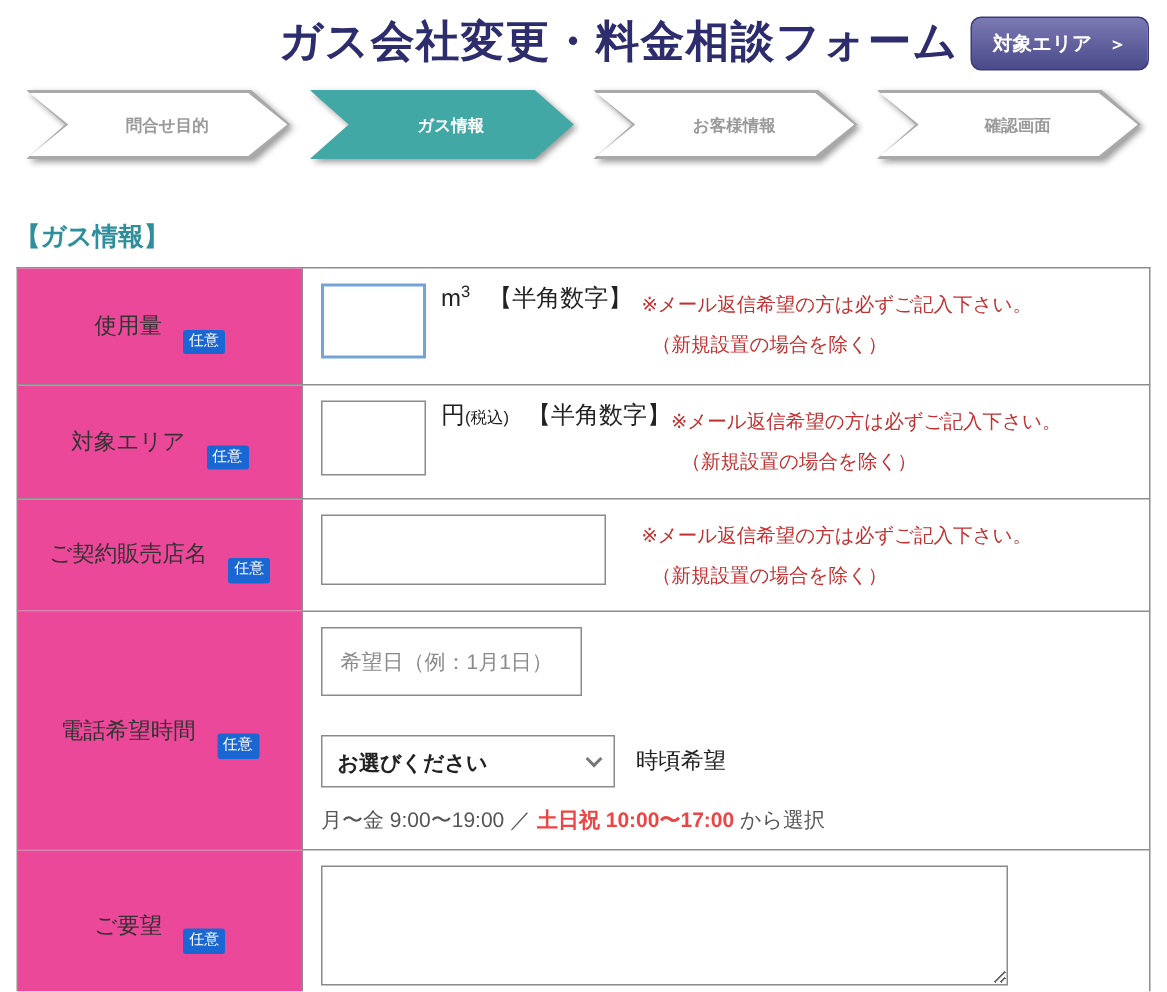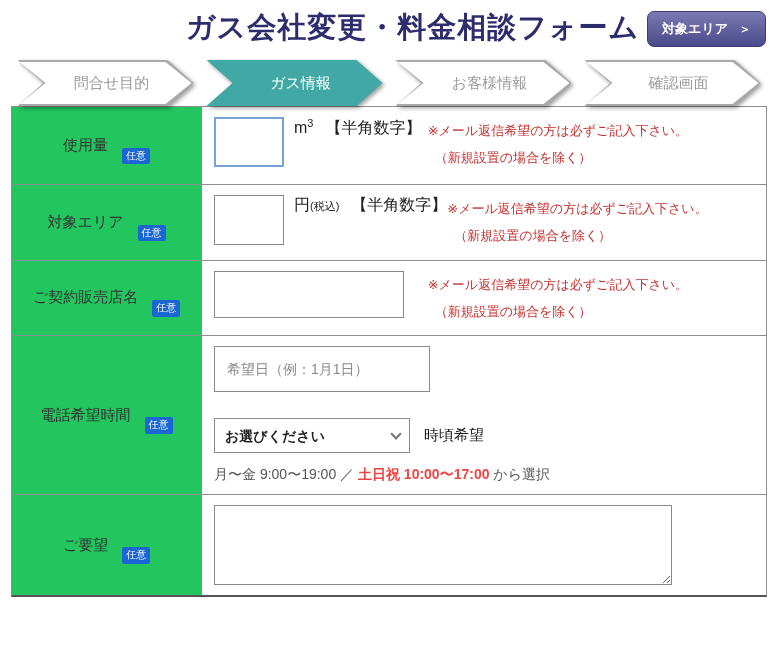--- a/index.html
+++ b/index.html
@@ -38,21 +38,21 @@
   .step { position: relative; width: 176px; height: 46px; }
   .step-outer, .step-inner {
     clip-path: polygon(0 0, calc(100% - 26px) 0, 100% 50%, calc(100% - 26px) 100%, 0 100%, 26px 50%);
   }
   .step-outer { position: absolute; inset: 0; background: #a9a9a9; }
   .step-inner { position: absolute; top: 2px; bottom: 2px; left: 2px; right: 2px; background: #fff; }
   .step-label {
     position: absolute; inset: 0;
     display: flex; align-items: center; justify-content: center;
     padding-left: 12px;
-    font-size: 15px; font-weight: normal; color: #9a9a9a;
+    font-size: 11px; font-weight: bold; color: #9a9a9a;
   }
   .step--active .step-outer { background: #41a8a5; }
   .step--active .step-label { color: #fff; }
 
   
   .section-heading {
     margin: 40px 0 9px 10px;
     font-size: 17px; font-weight: bold; color: #2e8e9b;
   }
 
@@ -60,21 +60,21 @@
   .form-table {
     margin: 0 11px;
     border: 1px solid #8e8e8e;
     border-bottom: 2px solid #555;
     background: #fff;
   }
   .frow { display: flex; border-bottom: 1px solid #8e8e8e; }
   .frow:last-child { border-bottom: none; }
   .fth {
     width: 190px; min-width: 190px;
-    background: #22c55e;
+    background: #ec4899;
     border-right: 1px solid #8e8e8e;
     display: flex; align-items: center; justify-content: center; gap: 14px;
   }
   .fth-label { font-size: 15px; color: #333; }
   .badge {
     background: #1a67d3; color: #fff;
     font-size: 10px; line-height: 1.25;
     padding: 2px 4px; border-radius: 2px;
     white-space: nowrap;
     margin-top: 21px;
@@ -106,21 +106,21 @@
   .unit sup { font-size: 11px; }
   .unit .small-paren { font-size: 11px; }
   .unit .bracket-part { margin-left: 12px; }
 
   .note { color: #c23030; font-size: 13px; line-height: 2.1; margin-left: auto; margin-right: 66px; white-space: nowrap; }
   .note .l2 { padding-left: 7px; }
 
   
   .ftd-col { flex-direction: column; align-items: flex-start; padding: 10px 12px; }
   .date-input {
-    width: 216px; height: 46px;
+    width: 174px; height: 46px;
     border: 1px solid #8a8a8a;
     font-size: 14px; padding: 0 12px; color: #333;
   }
   .date-input::placeholder { color: #8a8a8a; opacity: 1; }
   .select-line { display: flex; align-items: center; margin-top: 26px; }
   .select-wrap { position: relative; }
   .time-select {
     width: 196px; height: 35px;
     border: 1px solid #8a8a8a; border-radius: 0;
     font-size: 14px; font-weight: bold; color: #222;
@@ -182,20 +182,21 @@
     </div>
     <div class="step-wrap">
       <div class="step">
         <div class="step-outer"></div>
         <div class="step-inner"></div>
         <div class="step-label">確認画面</div>
       </div>
     </div>
   </div>
 
+  <div class="section-heading">【ガス情報】</div>
 
   <div class="form-table">
 
     <div class="frow row-usage">
       <div class="fth">
         <span class="fth-label">使用量</span>
         <span class="badge">任意</span>
       </div>
       <div class="ftd">
         <input class="input-small focused" type="text" value="" style="">

